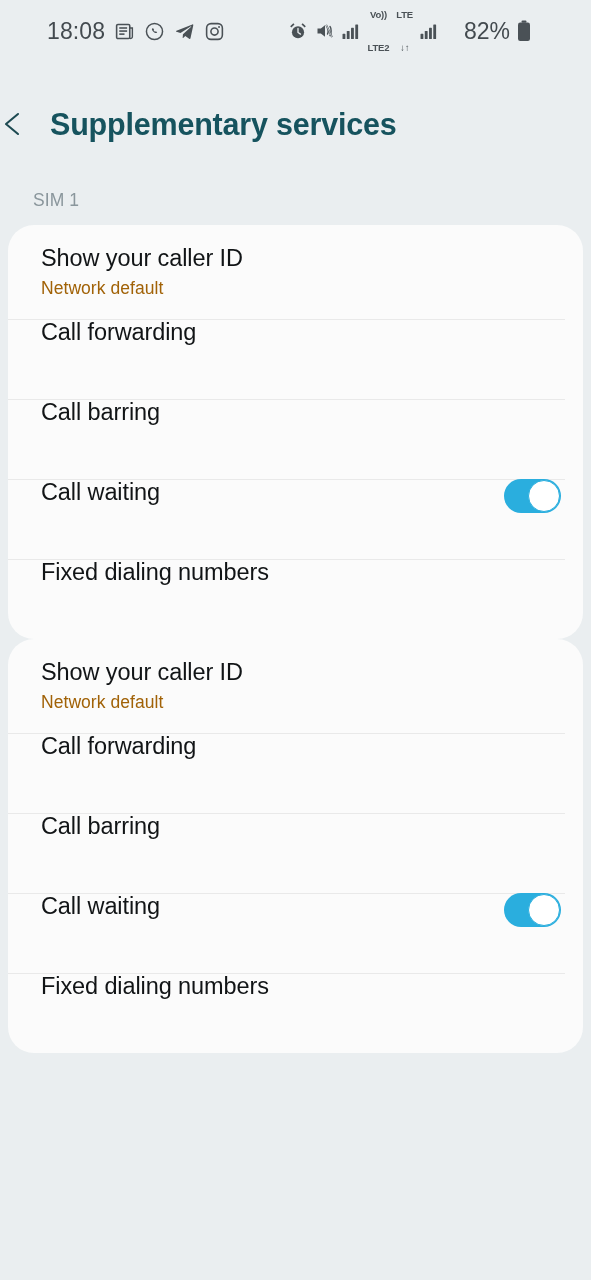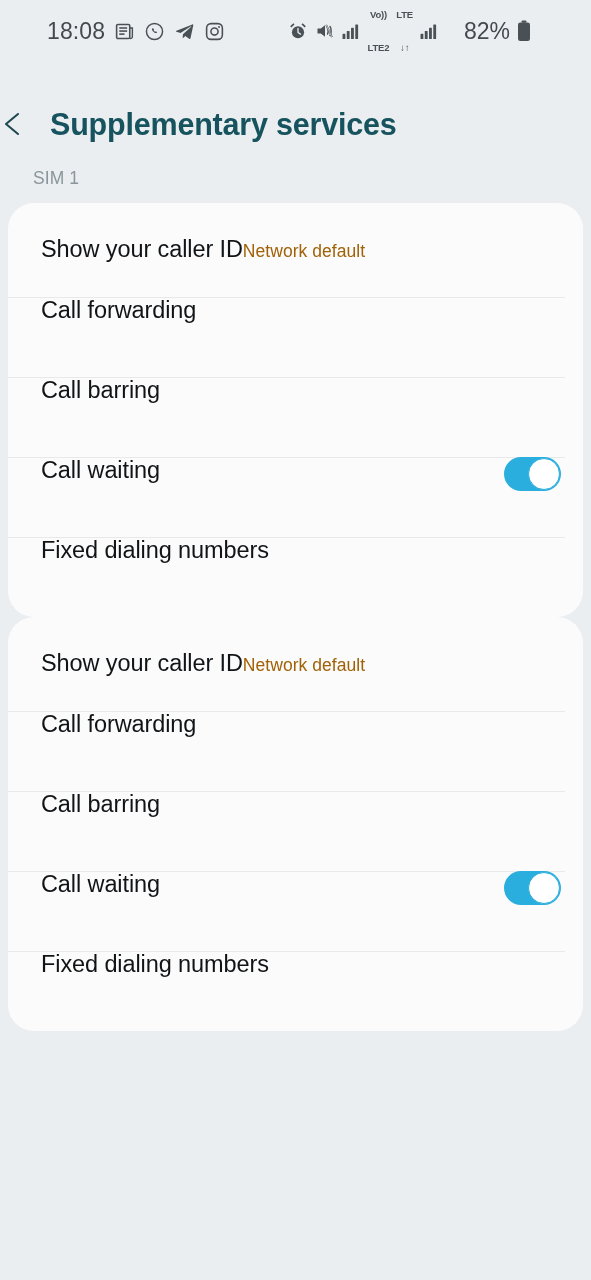--- a/index.html
+++ b/index.html
@@ -50,21 +50,21 @@
   }
   #page-title {
     font-size:30.5px;
     font-weight:700;
     color:#16535e;
     letter-spacing:-.2px;
     margin-left:16px;
   }
 
   
-  #content { position:absolute; top:146px; left:0; width:591px; }
+  #content { position:absolute; top:168px; left:0; width:591px; }
 
   .section-label {
     font-size:17.5px;
     color:#8a969c;
     font-weight:500;
     padding:22px 0 14px 33px;
     letter-spacing:.1px;
   }
 
   .card {
@@ -82,21 +82,21 @@
     padding:0 22px 0 33px;
     cursor:pointer;
   }
   .row.with-sub { height:94px; align-items:center; }
   .row + .row::before {
     content:"";
     position:absolute; top:0; left:0px; right:18px;
     height:1px;
     background:#e9e9e9;
   }
-  .row-texts { display:flex; flex-direction:row; justify-content:center; }
+  .row-texts { display:flex; flex-direction:column; justify-content:center; }
   .row-title {
     font-size:23.5px;
     color:#111416;
     letter-spacing:-.1px;
     line-height:1.18;
   }
   .row-sub {
     font-size:17.5px;
     color:#a16207;
     margin-top:5px;

